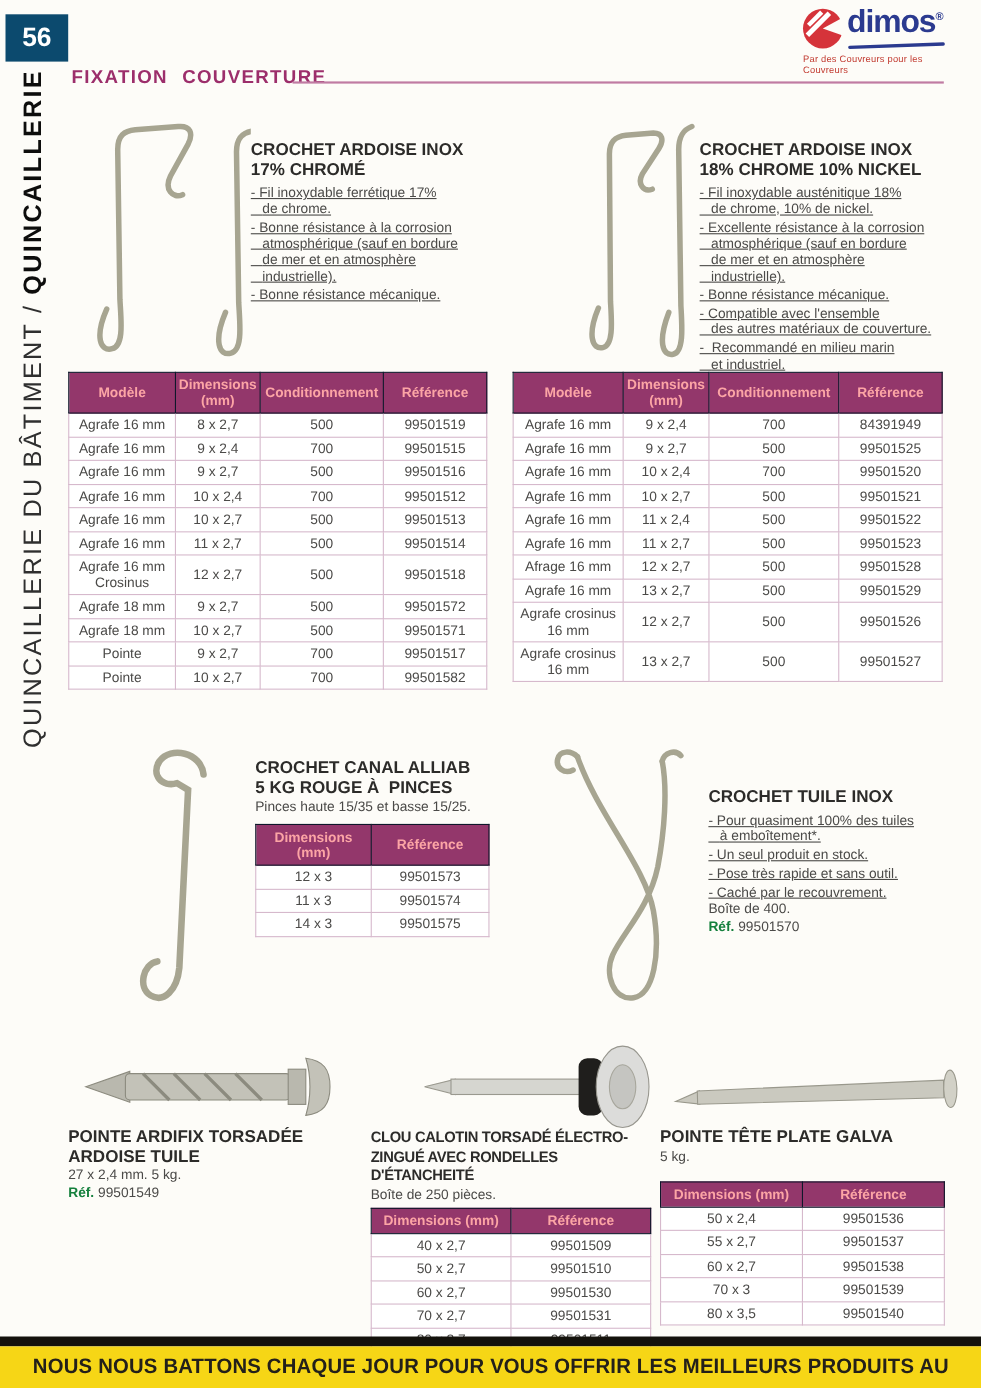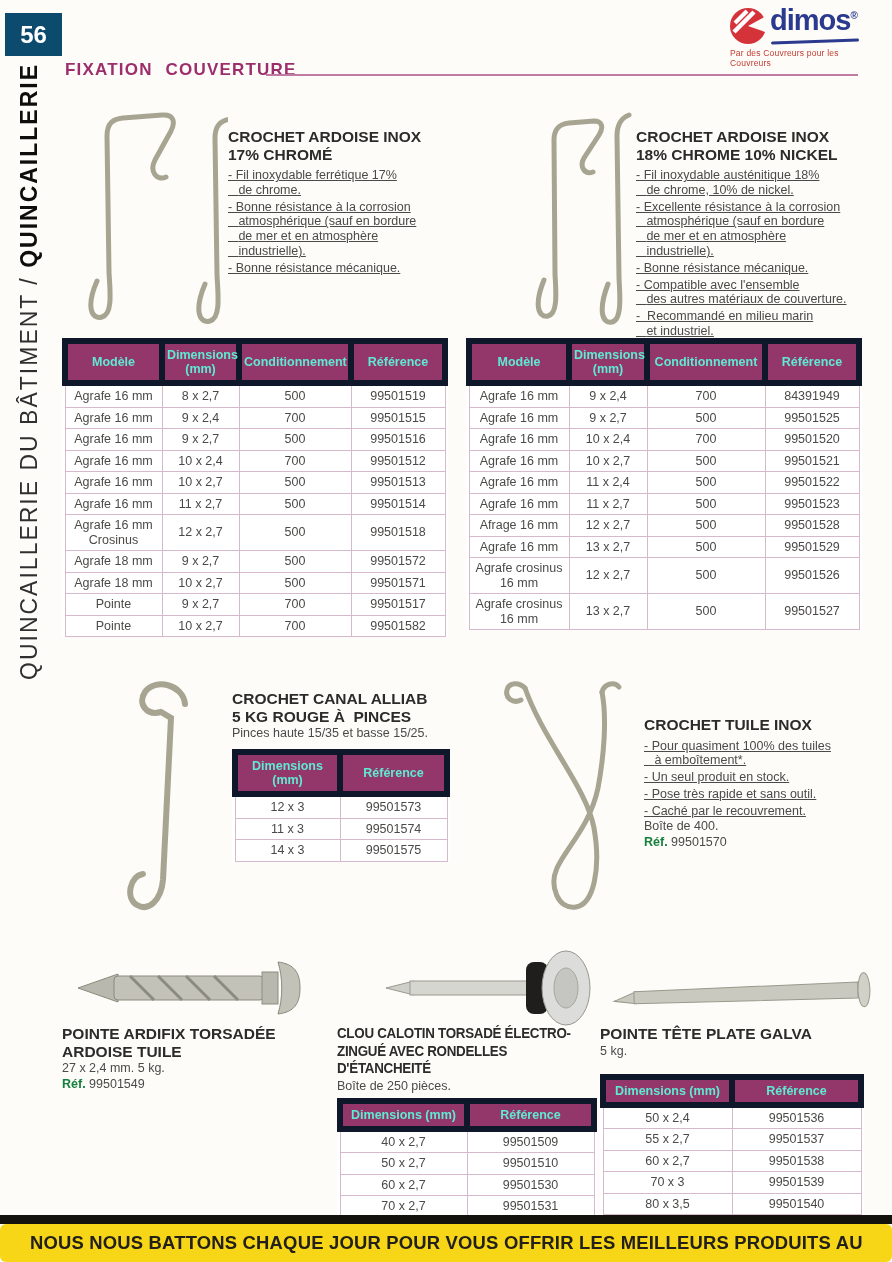--- a/index.html
+++ b/index.html
@@ -32,28 +32,28 @@
   .p-title{font-weight:bold; font-size:15.5px; line-height:17.5px; color:#2c2b29;
     white-space:pre-wrap; letter-spacing:0;}
   .p-title.condensed{font-size:13.8px; letter-spacing:-.3px; transform:scaleX(.97); transform-origin:left top;}
   .bullets{margin-top:5px;}
   .bullet{font-size:12.5px; line-height:14.8px; color:#4b4a48; white-space:pre-wrap; margin-top:2px;text-decoration:underline;}
   .subtitle{font-size:12.5px; line-height:15px; color:#4b4a48; margin-top:1px; white-space:pre-wrap;}
   .ref-line{font-size:12.5px; color:#4b4a48; margin-top:1px;}
   .ref-label{font-weight:bold; color:#15803d;}
   
   .tablebox table{border-collapse:collapse; table-layout:fixed; width:100%; background:#fff;}
-  .tablebox th{background:#93376b; color:#5eead4; font-size:12.5px; font-weight:bold;
-    padding:4px 2px; border:6px solid #0f172a; white-space:pre-line; line-height:14px; }
+  .tablebox th{background:#93376b; color:#fca5a5; font-size:12.5px; font-weight:bold;
+    padding:4px 2px; border:1px solid #0f172a; white-space:pre-line; line-height:14px; }
   .tablebox td{font-size:12.5px; color:#4b4a48; text-align:center; padding:3px 2px;
     border:1px solid #d6b9cc; white-space:pre-line; line-height:14.5px;}
   
   .footer-strip{left:0; top:1215px; width:892px; height:9px; background:#14120c;}
   .footer-banner{left:0; top:1224px; width:892px; height:38px; background:#f6d616;
-    display:flex; align-items:center; justify-content:center;border-radius:6px;}
+    display:flex; align-items:center; justify-content:center;}
   .footer-banner span{font-size:19px; font-weight:bold; color:#23201a; letter-spacing:.2px;
     transform:scaleX(.97); white-space:nowrap;}
   .wire{fill:none; stroke:#a7a591; stroke-width:5; stroke-linecap:round;}
 </style>
 </head>
 <body>
 
 <div id="canvas">
 
   <div class="abs pagebox">

